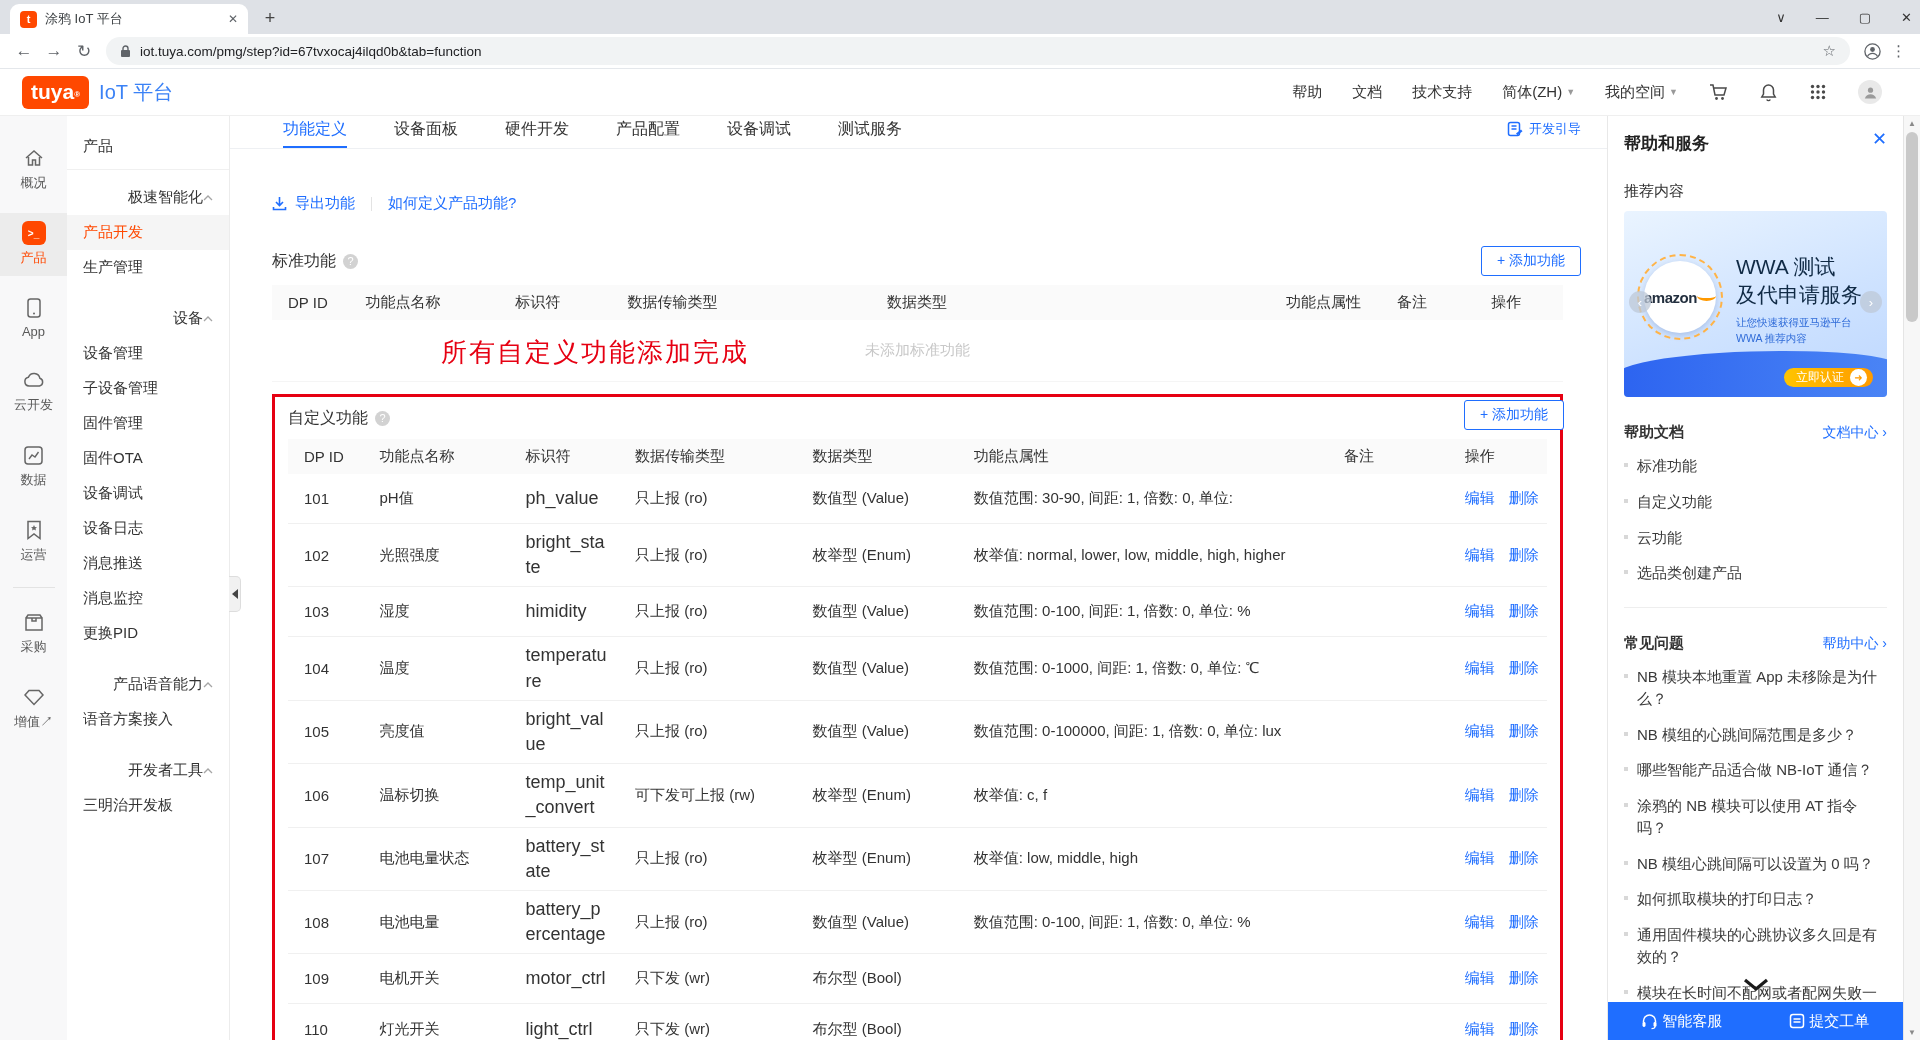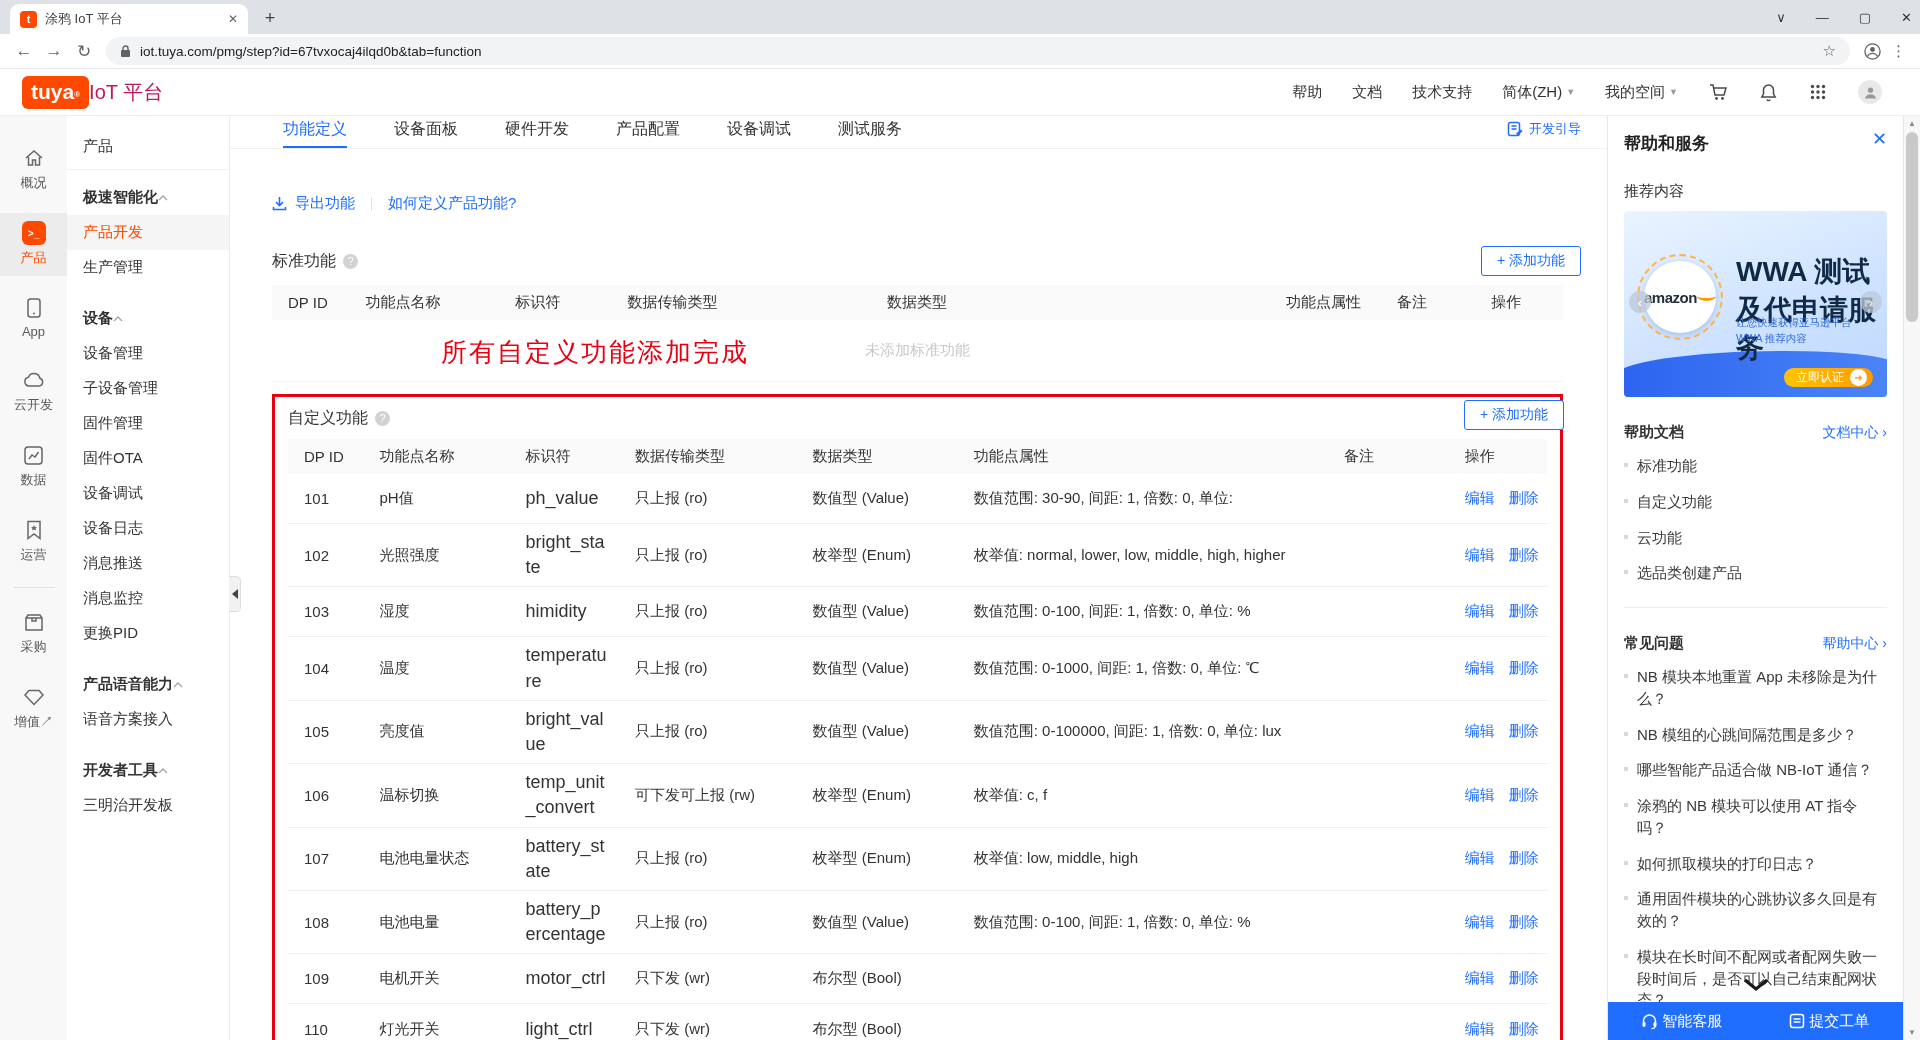--- a/index.html
+++ b/index.html
@@ -19,41 +19,41 @@
   .navbtn { width:28px; height:28px; display:flex; align-items:center; justify-content:center; color:#5f6368; font-size:17px; }
   .urlbox { flex:1; height:28px; background:#f1f3f4; border-radius:14px; display:flex; align-items:center; gap:9px; padding:0 14px; font-size:13.5px; color:#202124; margin:0 6px; }
   .url-text { flex:1; }
   .star { color:#5f6368; font-size:15px; }
   .dots { color:#5f6368; font-size:15px; letter-spacing:1px; width:22px; text-align:center; }
 
   
   .siteheader { height:47px; background:#fff; border-bottom:1px solid #efefef; display:flex; align-items:center; padding:0 22px; flex:none; position:relative; z-index:3; }
   .logo { height:33px; padding:0 9px; background:#ff4800; border-radius:6px; color:#fff; font-weight:bold; font-size:21px; display:flex; align-items:flex-start; line-height:31px; }
   .logo sup { font-size:8px; margin-top:3px; }
-  .brandname { font-size:20px; color:#be185d; }
+  .brandname { font-size:20px; color:#3b82f6; margin-left:10px; }
   .hd-right { margin-left:auto; display:flex; align-items:center; gap:30px; font-size:15px; color:#333; padding-right:16px; }
   .hd-link { display:flex; align-items:center; gap:4px; }
   .caret { font-size:9px; color:#999; }
   .hd-ic { width:20px; height:20px; color:#4a4a4a; display:flex; align-items:center; justify-content:center; }
   .avatar { width:24px; height:24px; border-radius:50%; background:#e9e9e9; color:#8a8a8a; display:flex; align-items:center; justify-content:center; }
 
   
   .app { flex:1; display:flex; position:relative; background:#fff; min-height:0; }
 
   .rail { width:67px; background:#f8f8f9; padding-top:22px; display:flex; flex-direction:column; align-items:center; flex:none; }
   .rail-item { width:67px; padding:8px 0 9px; display:flex; flex-direction:column; align-items:center; gap:4px; color:#595959; font-size:13px; margin-bottom:12px; }
   .rail-item .ric { width:24px; height:24px; display:flex; align-items:center; justify-content:center; color:#666; }
   .rail-item.active { background:#ececec; color:#ff4800; }
   .rail-item.active .ric { background:#ff4800; border-radius:6px; color:#fff; font-size:10px; font-weight:bold; }
   .rail-div { width:42px; border-top:1px solid #e3e3e3; margin:2px 0 14px; }
 
   .submenu { width:163px; background:#fff; border-right:1px solid #ececec; padding-top:12px; font-size:15px; color:#333; flex:none; position:relative; }
   .sm-head { padding:9px 16px; }
   .sm-hr { border-top:1px solid #f0f0f0; margin:4px 0 10px; }
-  .sm-group { display:flex; align-items:center; justify-content:flex-start; padding:8px 16px;font-weight:bold; }
+  .sm-group { display:flex; align-items:center; justify-content:flex-end; padding:8px 16px; }
   .sm-item { padding:8px 16px; }
   .sm-item.active { background:#f5f5f5; color:#ff4800; }
   .sm-gap { height:16px; }
   .collapse-handle { position:absolute; right:-12px; top:460px; width:12px; height:36px; background:#f1f1f1; border:1px solid #ddd; border-left:none; border-radius:0 5px 5px 0; display:flex; align-items:center; justify-content:center; z-index:5; }
   .collapse-handle .tri { width:0; height:0; border-top:5px solid transparent; border-bottom:5px solid transparent; border-right:6px solid #444; }
 
   .content { flex:1; min-width:0; display:flex; flex-direction:column; }
   .tabsrow { height:33px; border-bottom:1px solid #eef0f3; display:flex; align-items:flex-start; gap:47px; padding:0 30px 0 53px; font-size:16px; color:#333; position:relative; flex:none; }
   .tab-item { height:32px; line-height:26px; border-bottom:2px solid transparent; }
   .tab-item.active { color:#1f6eff; border-bottom-color:#1f6eff; }
@@ -88,21 +88,21 @@
   .help { width:296px; border-left:1px solid #e8e8e8; position:relative; padding:16px 16px 0; flex:none; overflow:hidden; background:#fff; }
   .hp-title { font-size:17px; font-weight:bold; color:#222; }
   .hp-close { position:absolute; right:16px; top:12px; color:#1f6eff; font-size:18px; }
   .hp-sub { margin-top:27px; font-size:15px; color:#333; }
   .banner { margin-top:10px; height:186px; border-radius:4px; position:relative; overflow:hidden; background:linear-gradient(160deg,#eaf4ff 0%,#cfe3ff 55%,#bdd7ff 100%); }
   .banner-wave { position:absolute; bottom:0; left:-10px; right:-10px; height:46px; background:linear-gradient(90deg,#2c63f0,#4b85f5); border-radius:60% 40% 0 0 / 26px 14px 0 0; }
   .amazon-badge { position:absolute; left:20px; top:50px; width:72px; height:72px; background:#fff; border-radius:50%; display:flex; flex-direction:row; align-items:center; justify-content:center; box-shadow:0 2px 6px rgba(40,80,160,.25); }
   .amazon-badge::after { content:""; position:absolute; inset:-7px; border:2px dashed #ffb347; border-radius:50%; }
   .amazon-word { font-size:15px; font-weight:bold; color:#232f3e; letter-spacing:-.5px; }
   .amazon-smile { width:34px; height:10px; border-bottom:3px solid #ff9900; border-radius:50%; margin-top:-3px; }
-  .banner-title { position:absolute; left:112px; top:42px; font-size:28px; font-weight:bold; color:#102a45; line-height:1.35; }
+  .banner-title { position:absolute; left:112px; top:42px; font-size:21px; font-weight:normal; color:#102a45; line-height:1.35; }
   .banner-sub { position:absolute; left:112px; top:103px; font-size:10.5px; color:#2f6bd8; line-height:1.55; }
   .cta { position:absolute; right:14px; bottom:10px; height:19px; padding:0 6px 0 12px; background:linear-gradient(90deg,#ffc400,#ff9b00); border-radius:13px; color:#fff; font-size:12px; display:flex; align-items:center; gap:6px; }
   .cta-circle { width:17px; height:17px; background:#fff; border-radius:50%; color:#ff9b00; font-size:10px; display:flex; align-items:center; justify-content:center; }
   .car { position:absolute; top:80px; width:22px; height:22px; border-radius:50%; background:rgba(190,200,215,.75); color:#fff; font-size:13px; display:flex; align-items:center; justify-content:center; }
   .car.l { left:5px; } .car.r { right:5px; }
   .hp-row { margin-top:26px; display:flex; justify-content:space-between; align-items:center; }
   .hp-row-title { font-size:15px; font-weight:bold; color:#333; }
   .hp-more { font-size:14px; color:#1f6eff; }
   .list { margin-top:6px; }
   .l-item { display:flex; gap:9px; padding:7px 0; font-size:15px; color:#3a3a3a; line-height:1.45; }
@@ -602,20 +602,24 @@
         <div class="l-item">
             <span class="bullet"></span>
             <span>哪些智能产品适合做 NB-IoT 通信？</span>
           </div>
         <div class="l-item">
             <span class="bullet"></span>
             <span>涂鸦的 NB 模块可以使用 AT 指令吗？</span>
           </div>
         <div class="l-item">
             <span class="bullet"></span>
+            <span>NB 模组心跳间隔可以设置为 0 吗？</span>
+          </div>
+        <div class="l-item">
+            <span class="bullet"></span>
             <span>如何抓取模块的打印日志？</span>
           </div>
         <div class="l-item">
             <span class="bullet"></span>
             <span>通用固件模块的心跳协议多久回是有效的？</span>
           </div>
         <div class="l-item">
             <span class="bullet"></span>
             <span>模块在长时间不配网或者配网失败一段时间后，是否可以自己结束配网状态？</span>
           </div>

